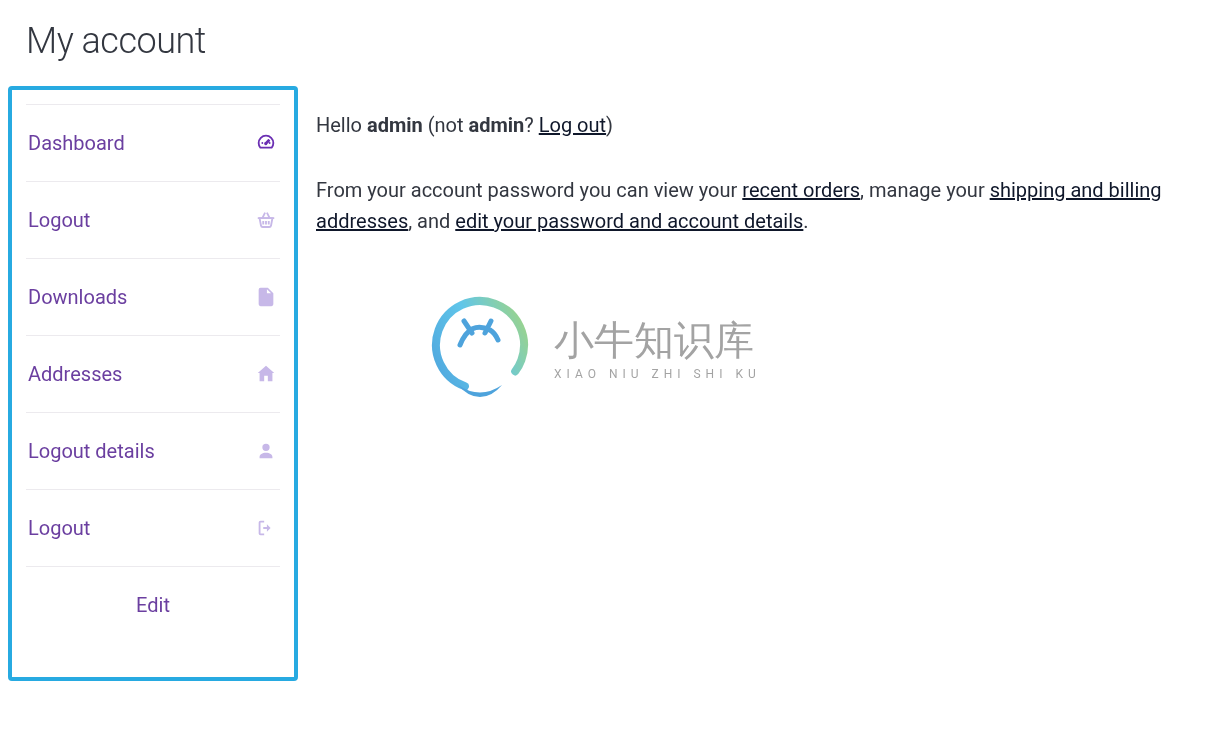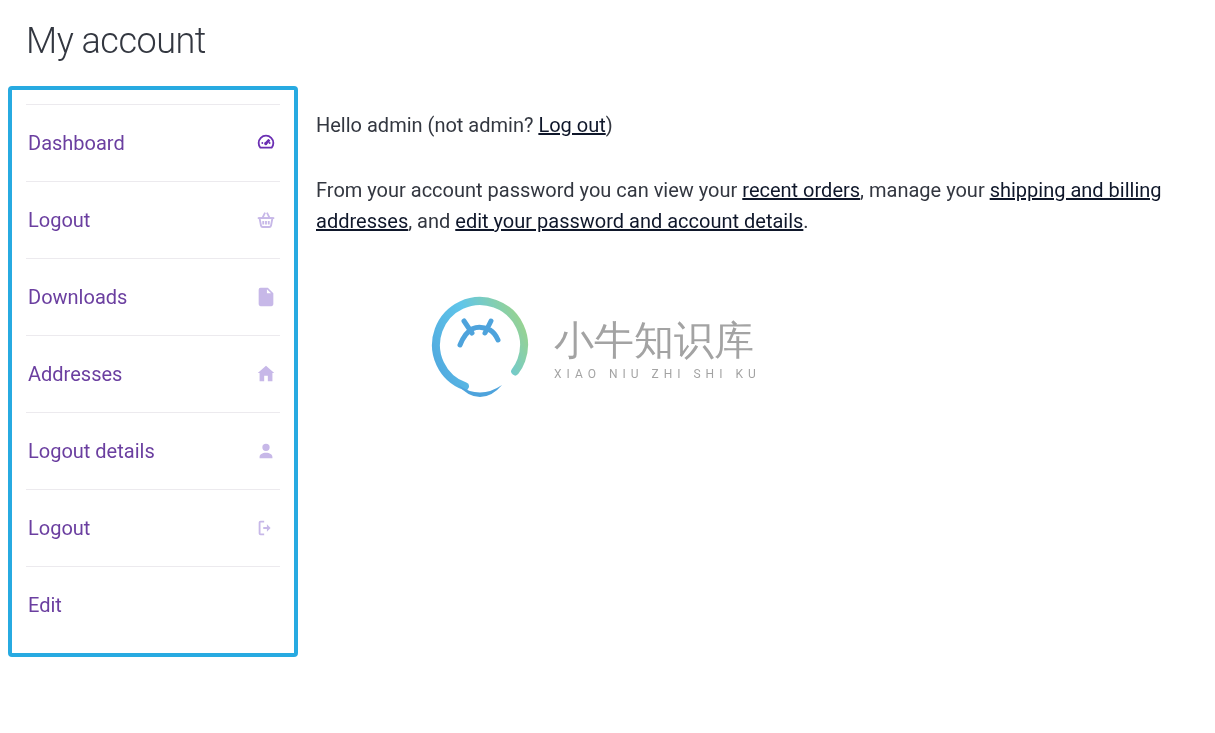--- a/index.html
+++ b/index.html
@@ -55,21 +55,21 @@
     }
     .icon-slot svg { width: 22px; height: 22px; }
     .content {
       flex: 1;
       padding-top: 24px;
       color: #333740;
       font-size: 20px;
       line-height: 1.55;
     }
     .content p { margin-bottom: 34px; }
-    .content .bold { font-weight: 400; }
+    .content .bold { font-weight: 700; }
     .content a {
       color: #0f172a;
       text-decoration: underline;
     }
     .watermark {
       position: absolute;
       left: 420px;
       top: 290px;
       display: flex;
       align-items: center;
@@ -153,21 +153,21 @@
 
     <div class="sidebar-item">
       <span class="label">Logout</span>
       <span class="icon-slot">
         <svg viewBox="0 0 24 24" fill="currentColor">
             <path d="M10 4H6a2 2 0 00-2 2v12a2 2 0 002 2h4v-2H6V6h4V4zm7 8l-4-4v3H9v2h4v3l4-4z"></path>
           </svg>
       </span>
     </div>
 
-    <div class="sidebar-item" style="border-bottom:none;">
+    <div class="sidebar-item" style="border-bottom:none;flex-direction:column;">
       <span class="label">Edit</span>
       <span class="icon-slot"></span>
     </div>
 
   </nav>
 
   <div class="content">
     <p>
       <span>Hello </span><span class="bold">admin</span><span> (not </span><span class="bold">admin</span><span>? </span><a href="#">Log out</a><span>)</span>
     </p>

